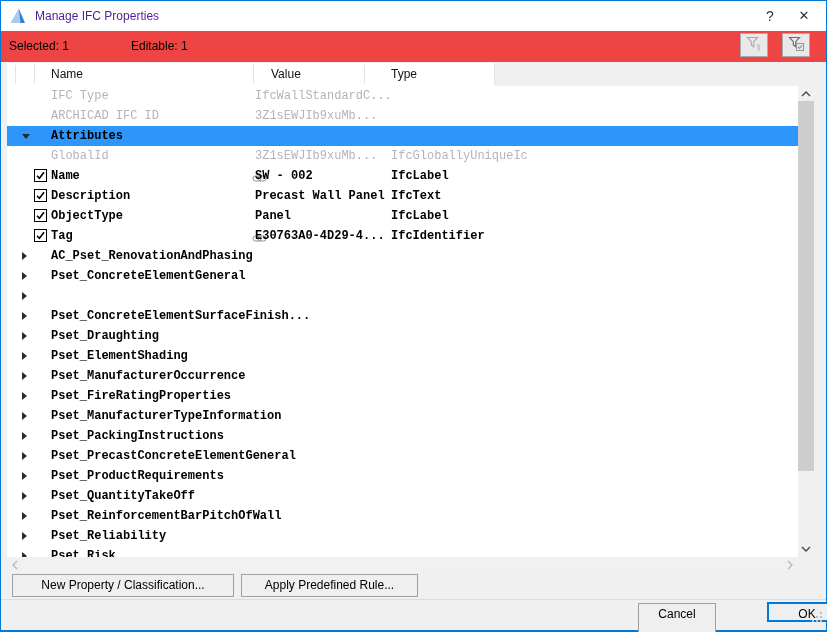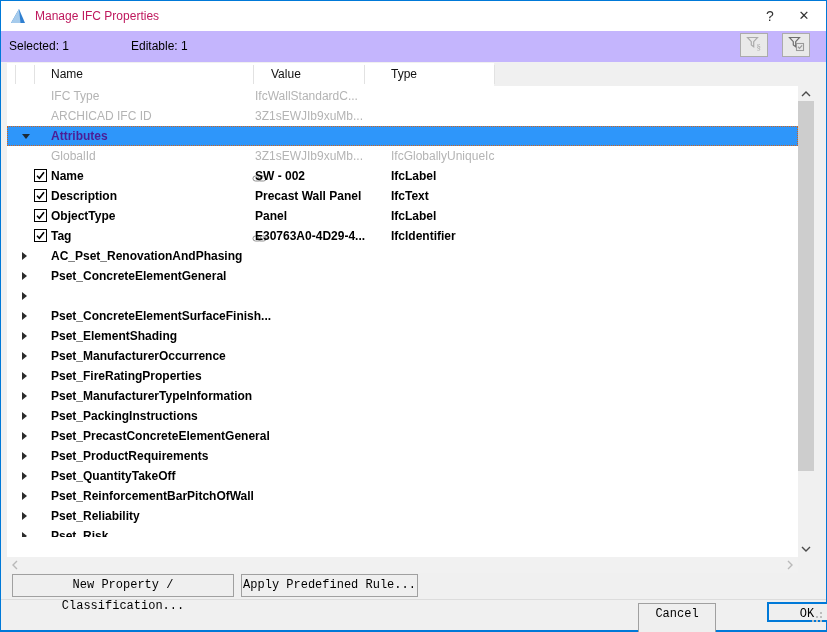--- a/index.html
+++ b/index.html
@@ -2,69 +2,69 @@
 <html><head>
 <meta charset="utf-8">
 <style>
   html,body{margin:0;padding:0;}
   body{width:827px;height:632px;position:relative;font-family:"Liberation Sans",sans-serif;background:#fff;}
   .dialog{position:absolute;inset:0;background:#f0f0f0;border:1px solid #0079d8;border-bottom-width:2px;box-sizing:border-box;}
 
   
   .titlebar{position:absolute;left:0;top:0;right:0;height:30px;background:#fff;}
   .app-icon{position:absolute;left:9px;top:7px;width:16px;height:16px;}
-  .title{position:absolute;left:34px;top:0;height:40px;line-height:30px;font-size:12px;color:#be185d;}
+  .title{position:absolute;left:34px;top:0;height:40px;line-height:30px;font-size:12px;color:#4c1d95;}
   .tb-btn{position:absolute;top:0;height:30px;line-height:30px;text-align:center;font-size:14px;color:#333;cursor:default;}
   .help-btn{right:40px;width:32px;}
   .close-btn{right:4px;width:36px;font-size:13px;}
 
   
-  .statusbar{position:absolute;left:0;top:30px;right:0;height:31px;background:#c4b5fd;}
+  .statusbar{position:absolute;left:0;top:30px;right:0;height:31px;background:#ef4444;}
   .status-lbl{position:absolute;top:0;height:31px;line-height:31px;font-size:12px;color:#000;}
   .sel-lbl{left:8px;} .edit-lbl{left:130px;}
   .fbtn{position:absolute;top:2px;width:28px;height:24px;background:#e9e9e9;border:1px solid #ababab;box-sizing:border-box;display:flex;align-items:center;justify-content:center;}
   .fbtn1{right:58px;color:#ababab;} .fbtn2{right:16px;color:#6e6e6e;}
 
   
   .table{position:absolute;left:6px;top:62px;width:807px;height:494px;background:#f0f0f0;}
   .thead{position:absolute;left:0;top:0;width:807px;height:23px;background:#f0f0f0;}
   .thead .white{position:absolute;left:0;top:0;width:487px;height:23px;background:#fff;}
   .thead .vsep{position:absolute;top:2px;bottom:2px;width:1px;background:#e2e2e2;}
   .th-label{position:absolute;top:0;height:23px;line-height:23px;font-size:12px;color:#111;}
   .tbody{position:absolute;left:0;top:23px;width:791px;height:471px;background:#fff;overflow:hidden;}
 
   .row{position:relative;height:20px;font-size:12px;color:#000;}
   .row.clipped{height:11px;overflow:hidden;}
   .row.selected{background:#2e96fa;}
   .row.selected::after{content:"";position:absolute;inset:0;border:1px dotted #d0641c;pointer-events:none;}
   .row.muted .c-name,.row.muted .c-value,.row.muted .c-type{color:#b4b4b4;}
-  .c-name,.c-value,.c-type,.g-label{position:absolute;top:0;height:20px;line-height:20px;white-space:nowrap;}
+  .c-name,.c-value,.c-type,.g-label{position:absolute;top:0;height:20px;line-height:20px;white-space:nowrap;font-family:Liberation Mono, monospace;}
   .c-name{left:44px;} .c-value{left:248px;} .c-type{left:384px;}
   .b{font-weight:bold;}
   .g-label{left:44px;font-weight:bold;}
-  .selected .g-label{color:#4c1d95;}
+  .selected .g-label{color:#000000;}
   .c-link{position:absolute;left:245px;top:6px;}
   .cb{position:absolute;left:27px;top:3px;width:13px;height:13px;background:#fff;border:1px solid #000;box-sizing:border-box;}
   .cb svg{display:block;}
   .arrow{position:absolute;left:15px;}
   .arrow.right{top:6px;width:0;height:0;border-left:5px solid #2b2b2b;border-top:4px solid transparent;border-bottom:4px solid transparent;}
   .arrow.down{top:8px;width:0;height:0;border-top:5px solid #1c2b36;border-left:4px solid transparent;border-right:4px solid transparent;}
 
   
   .vscroll{position:absolute;left:797px;top:85px;width:16px;height:471px;background:#f0f0f0;}
   .vscroll .thumb{position:absolute;left:0;top:15px;width:16px;height:370px;background:#cdcdcd;}
   .sc-arrow{position:absolute;display:flex;align-items:center;justify-content:center;}
   .v-up{left:0;top:2px;width:16px;height:12px;}
   .v-down{left:0;bottom:2px;width:16px;height:12px;}
   .hscroll{position:absolute;left:6px;top:556px;width:791px;height:16px;background:#f1f1f1;}
   .h-left{left:2px;top:0;width:12px;height:16px;}
   .h-right{right:2px;top:0;width:12px;height:16px;}
 
   
-  .btn{position:absolute;background:#efefef;border:1px solid #a0a0a0;box-sizing:border-box;font-size:12px;color:#000;text-align:center;font-family:Liberation Mono, monospace;}
+  .btn{position:absolute;background:#efefef;border:1px solid #a0a0a0;box-sizing:border-box;font-size:12px;color:#000;text-align:center;font-family:Liberation Sans, sans-serif;}
   .btn-new{left:11px;top:573px;width:222px;height:23px;line-height:21px;}
   .btn-apply{left:240px;top:573px;width:177px;height:23px;line-height:21px;}
   .footer-sep{position:absolute;left:0;right:0;top:598px;height:1px;background:#dcdcdc;}
   .btn-cancel{left:637px;top:602px;width:78px;height:36px;line-height:21px;}
   .btn-ok{left:766px;top:601px;width:80px;height:20px;line-height:20px;border:2px solid #0079d8;}
   .grip{position:absolute;right:4px;bottom:4px;}
 </style>
 </head>
 <body>
 
@@ -192,20 +192,24 @@
         </div>
         <div class="row">
           <span class="arrow right"></span>
         </div>
         <div class="row">
           <span class="arrow right"></span>
           <span class="g-label">Pset_ConcreteElementSurfaceFinish...</span>
         </div>
         <div class="row">
           <span class="arrow right"></span>
+          <span class="g-label">Pset_Draughting</span>
+        </div>
+        <div class="row">
+          <span class="arrow right"></span>
           <span class="g-label">Pset_ElementShading</span>
         </div>
         <div class="row">
           <span class="arrow right"></span>
           <span class="g-label">Pset_ManufacturerOccurrence</span>
         </div>
         <div class="row">
           <span class="arrow right"></span>
           <span class="g-label">Pset_FireRatingProperties</span>
         </div>

